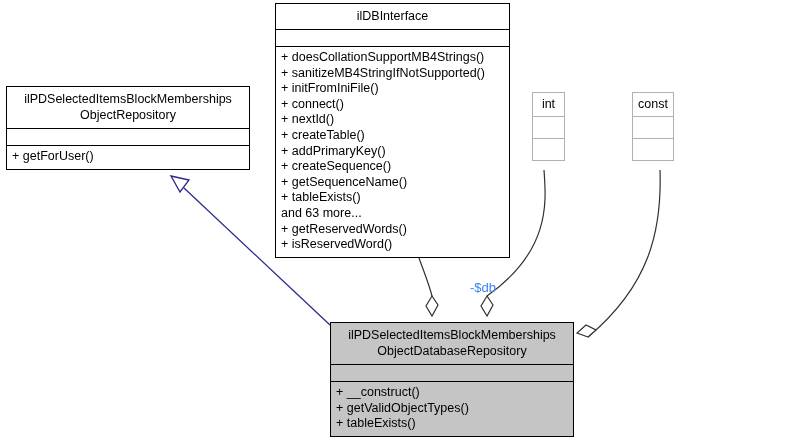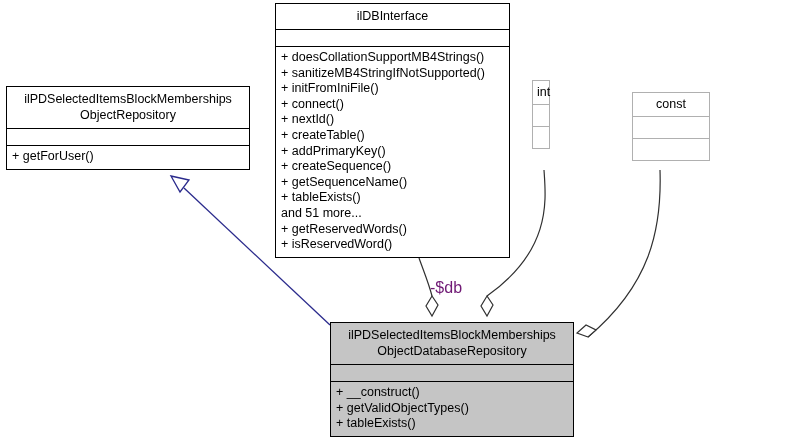--- a/index.html
+++ b/index.html
@@ -91,31 +91,32 @@
   }
   .uml-class.typebox .attrs.empty,
   .uml-class.typebox .methods.empty {
     min-height: 22px;
   }
 
   
   .edge-label {
     position: absolute;
     z-index: 3;
-    font-size: 16px;
-    color: #701a75;
+    font-size: 13px;
+    color: #3b82f6;
     white-space: nowrap;
     line-height: 14px;
+    margin-left: 40px;
   }
 
   
   #class-object-repository { left: 6px;   top: 86px;  width: 244px; }
   #class-ildbinterface     { left: 275px; top: 3px;   width: 235px; }
-  #class-int               { left: 532px; top: 80px;  width: 18px;  }
-  #class-const             { left: 632px; top: 92px;  width: 78px;  }
+  #class-int               { left: 532px; top: 92px;  width: 33px;  }
+  #class-const             { left: 632px; top: 92px;  width: 42px;  }
   #class-database-repository { left: 330px; top: 322px; width: 244px; }
 
   #label-db                 { left: 430px; top: 281px; }
   #label-recovery-folder-id { left: 509px; top: 281px; }
   #label-valid-object-types { left: 637px; top: 281px; }
 </style>
 </head>
 <body>
 
 <div id="diagram-canvas">
@@ -156,21 +157,21 @@
     <div class="compartment methods divider-top">+ doesCollationSupportMB4Strings()
 + sanitizeMB4StringIfNotSupported()
 + initFromIniFile()
 + connect()
 + nextId()
 + createTable()
 + addPrimaryKey()
 + createSequence()
 + getSequenceName()
 + tableExists()
-and 51 more...
+and 63 more...
 + getReservedWords()
 + isReservedWord()</div>
   </div>
 
   <div class="uml-class typebox" id="class-int">
     <div class="compartment class-title">int</div>
     <div class="compartment attrs empty divider-top"></div>
     <div class="compartment methods empty divider-top"></div>
   </div>
 

